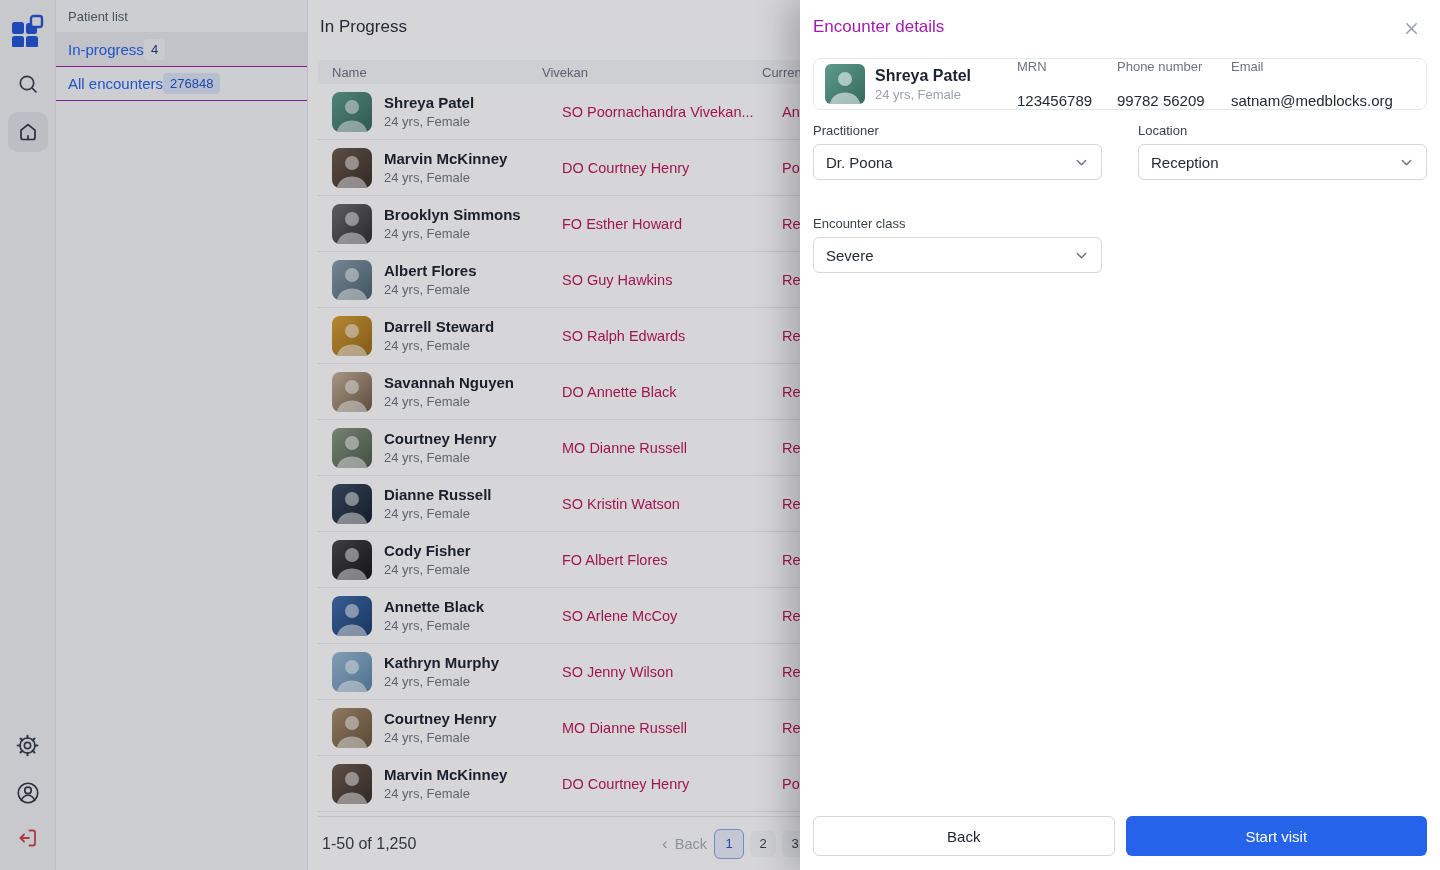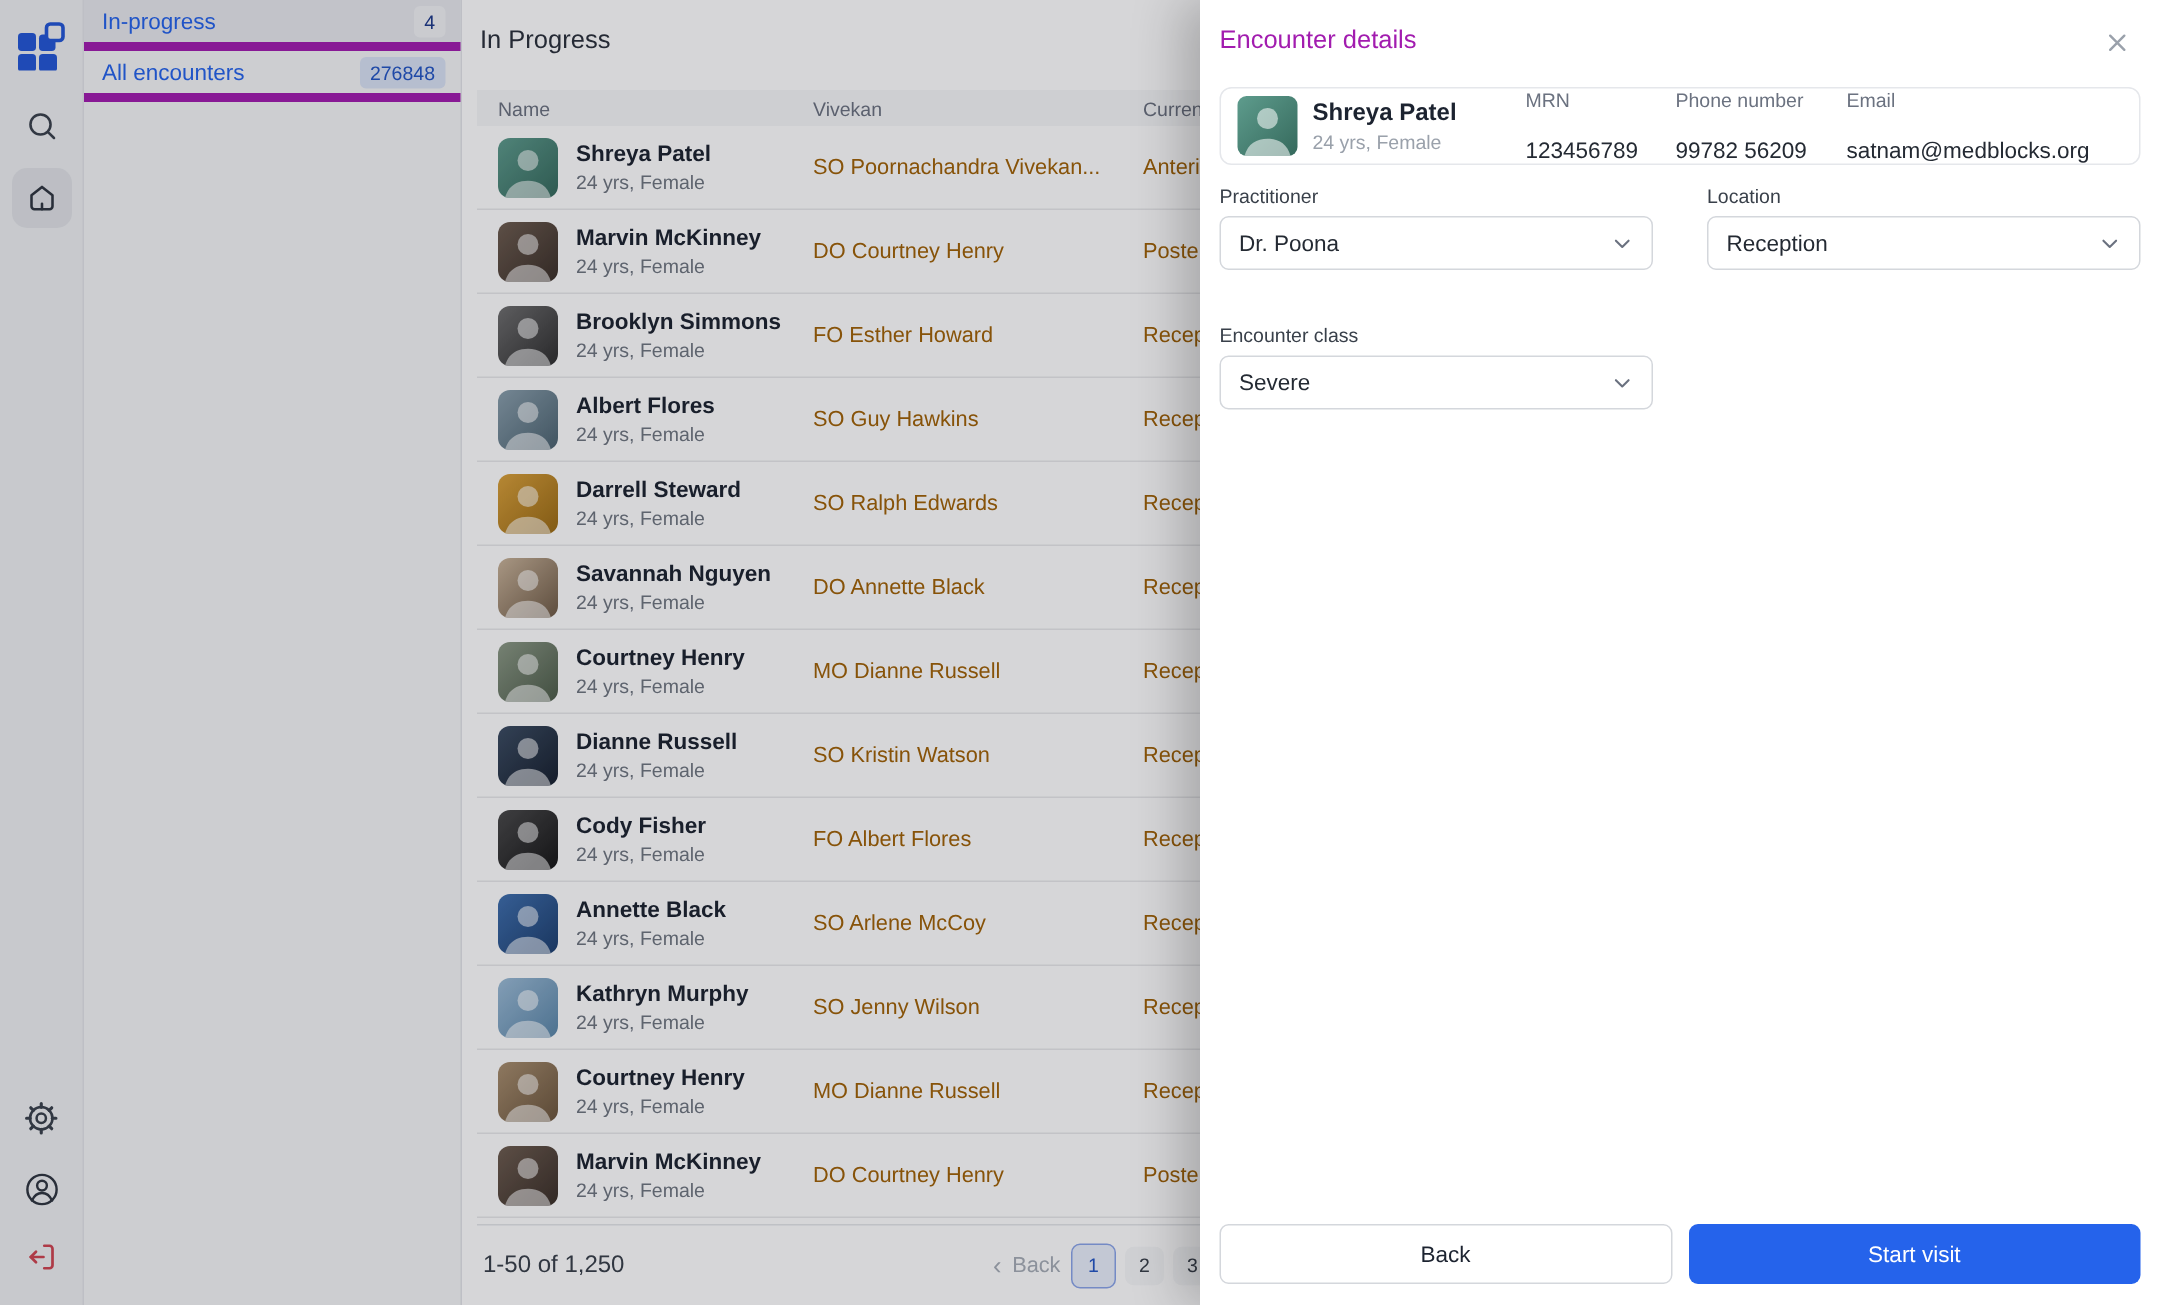--- a/index.html
+++ b/index.html
@@ -30,22 +30,22 @@
   
   .panel {
     position: absolute; left: 56px; top: 0; bottom: 0; width: 252px;
     background: #f5f6f7; border-right: 1px solid #e2e4e8; z-index: 10;
   }
   .panel-title {
     height: 33px; display: flex; align-items: center; padding: 0 12px;
     font-size: 13px; color: #57606a; border-bottom: 1px solid #e4e6e9;
   }
   .pl-item {
-    height: 34px; display: flex; align-items: center; justify-content: space-between;
-    padding: 0 10px 0 12px; border-bottom: 6px solid #a21caf;
+    height: 34px; display: flex; align-items: center; justify-content: flex-start;
+    padding: 0 10px 0 12px; border-bottom: 1px solid #a21caf;
     font-size: 15px; color: #2563eb; cursor: pointer; background: #f5f6f7;
   }
   .pl-item.active { background: #e7e9ed; }
   .pl-badge {
     font-size: 13px; padding: 3px 7px; border-radius: 4px;
     background: #f1f2f5; color: #1e3a8a;
   }
   .pl-badge.blue { background: #d9e2f5; color: #2356c4; }
 
   
@@ -58,21 +58,21 @@
   }
   .thead { height: 24px; background: #f6f7f8; font-size: 13px; color: #6b7280; }
   .trow { height: 56px; border-bottom: 1px solid #e8e9eb; cursor: pointer; background: #ffffff; }
   .cell-name { display: flex; align-items: center; gap: 12px; min-width: 0; }
   .avatar {
     width: 40px; height: 40px; flex: 0 0 40px; border-radius: 8px; overflow: hidden;
     display: flex; align-items: flex-end; justify-content: center;
   }
   .nm .n { font-size: 15px; font-weight: 600; color: #1c2330; white-space: nowrap; }
   .nm .m { font-size: 13px; color: #6f7680; margin-top: 3px; white-space: nowrap; }
-  .cell-rel, .cell-loc { font-size: 14.5px; color: #a16207; white-space: nowrap; overflow: hidden; }
+  .cell-rel, .cell-loc { font-size: 14.5px; color: #be185d; white-space: nowrap; overflow: hidden; margin-left: 20px; }
 
   
   .pagination {
     position: absolute; left: 10px; right: 0; bottom: 0; height: 54px;
     border-top: 1px solid #e4e6e9; display: flex; align-items: center; background: #ffffff;
   }
   .pg-range { font-size: 16px; color: #39404a; margin-left: 4px; }
   .pg-nav { margin-left: auto; margin-right: 632px; display: flex; align-items: center; gap: 7px; }
   .pg-back { display: flex; align-items: center; gap: 7px; color: #a6adb6; font-size: 14.5px; background: none; border: none; cursor: default; }
   .pg-back .chevl { font-size: 17px; line-height: 1; }
@@ -172,20 +172,21 @@
   <button class="rail-btn logout" aria-label="logout">
     <svg width="24" height="24" viewBox="0 0 24 24" fill="none" stroke="#cf4451" stroke-width="1.8" stroke-linecap="round" stroke-linejoin="round">
       <path d="M13.5 4.5H17a2 2 0 0 1 2 2v11a2 2 0 0 1-2 2h-3.5"></path>
       <path d="M13 12H4.5"></path>
       <path d="M8 8.5 4.5 12 8 15.5"></path>
     </svg>
   </button>
 </aside>
 
 <section class="panel">
+  <div class="panel-title">Patient list</div>
   <div>
       <div class="pl-item active">
         <span class="pl-label">In-progress</span>
         <span class="pl-badge">4</span>
       </div>
       <div class="pl-item">
         <span class="pl-label">All encounters</span>
         <span class="pl-badge blue">276848</span>
       </div>
     </div>

